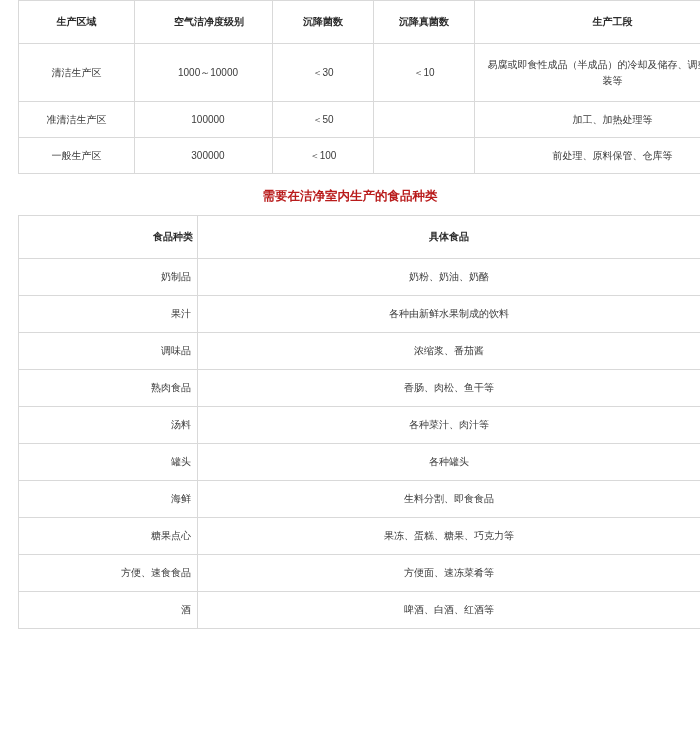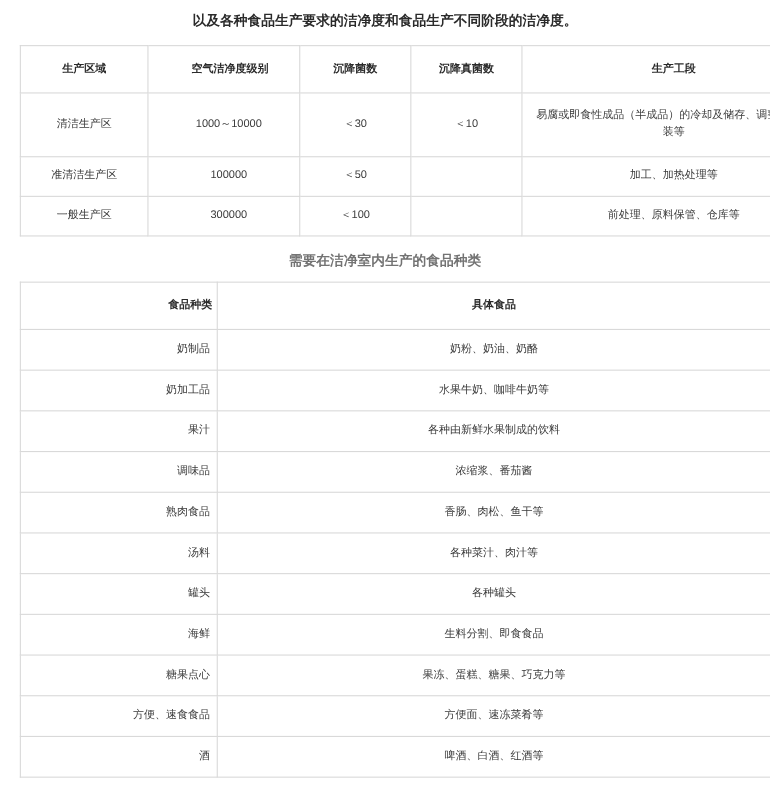--- a/index.html
+++ b/index.html
@@ -55,33 +55,32 @@
   .t1 td.c3 { width: 92px; }
   .t1 td.c4 { width: 255px; }
   .t1 tbody tr { height: 36px; }
   .t1 tbody tr.tall { height: 58px; }
   .t1 td.c4 { padding-left: 10px; padding-right: 10px; }
 
   .section-title {
     text-align: center;
     font-weight: bold;
     font-size: 12.5px;
-    color: #737373;
+    color: #b91c1c;
     padding: 14px 0 10px 0;
   }
   .t2 td.k { width: 170px; text-align: right; }
   .t2 td.v { width: 494px; }
   .t2 tbody tr { height: 37px; margin-top: 36px; }
 </style>
 </head>
 <body>
 
 <div class="page">
 
-  <div class="intro">以及各种食品生产要求的洁净度和食品生产不同阶段的洁净度。</div>
 
   <table class="t1">
     <thead>
       <tr>
         <td class="c0">生产区域</td>
         <td class="c1">空气洁净度级别</td>
         <td class="c2">沉降菌数</td>
         <td class="c3">沉降真菌数</td>
         <td class="c4">生产工段</td>
       </tr>
@@ -119,24 +118,20 @@
         <td class="k">食品种类</td>
         <td class="v">具体食品</td>
       </tr>
     </thead>
     <tbody>
       <tr>
         <td class="k">奶制品</td>
         <td class="v">奶粉、奶油、奶酪</td>
       </tr>
       <tr>
-        <td class="k">奶加工品</td>
-        <td class="v">水果牛奶、咖啡牛奶等</td>
-      </tr>
-      <tr>
         <td class="k">果汁</td>
         <td class="v">各种由新鲜水果制成的饮料</td>
       </tr>
       <tr>
         <td class="k">调味品</td>
         <td class="v">浓缩浆、番茄酱</td>
       </tr>
       <tr>
         <td class="k">熟肉食品</td>
         <td class="v">香肠、肉松、鱼干等</td>

